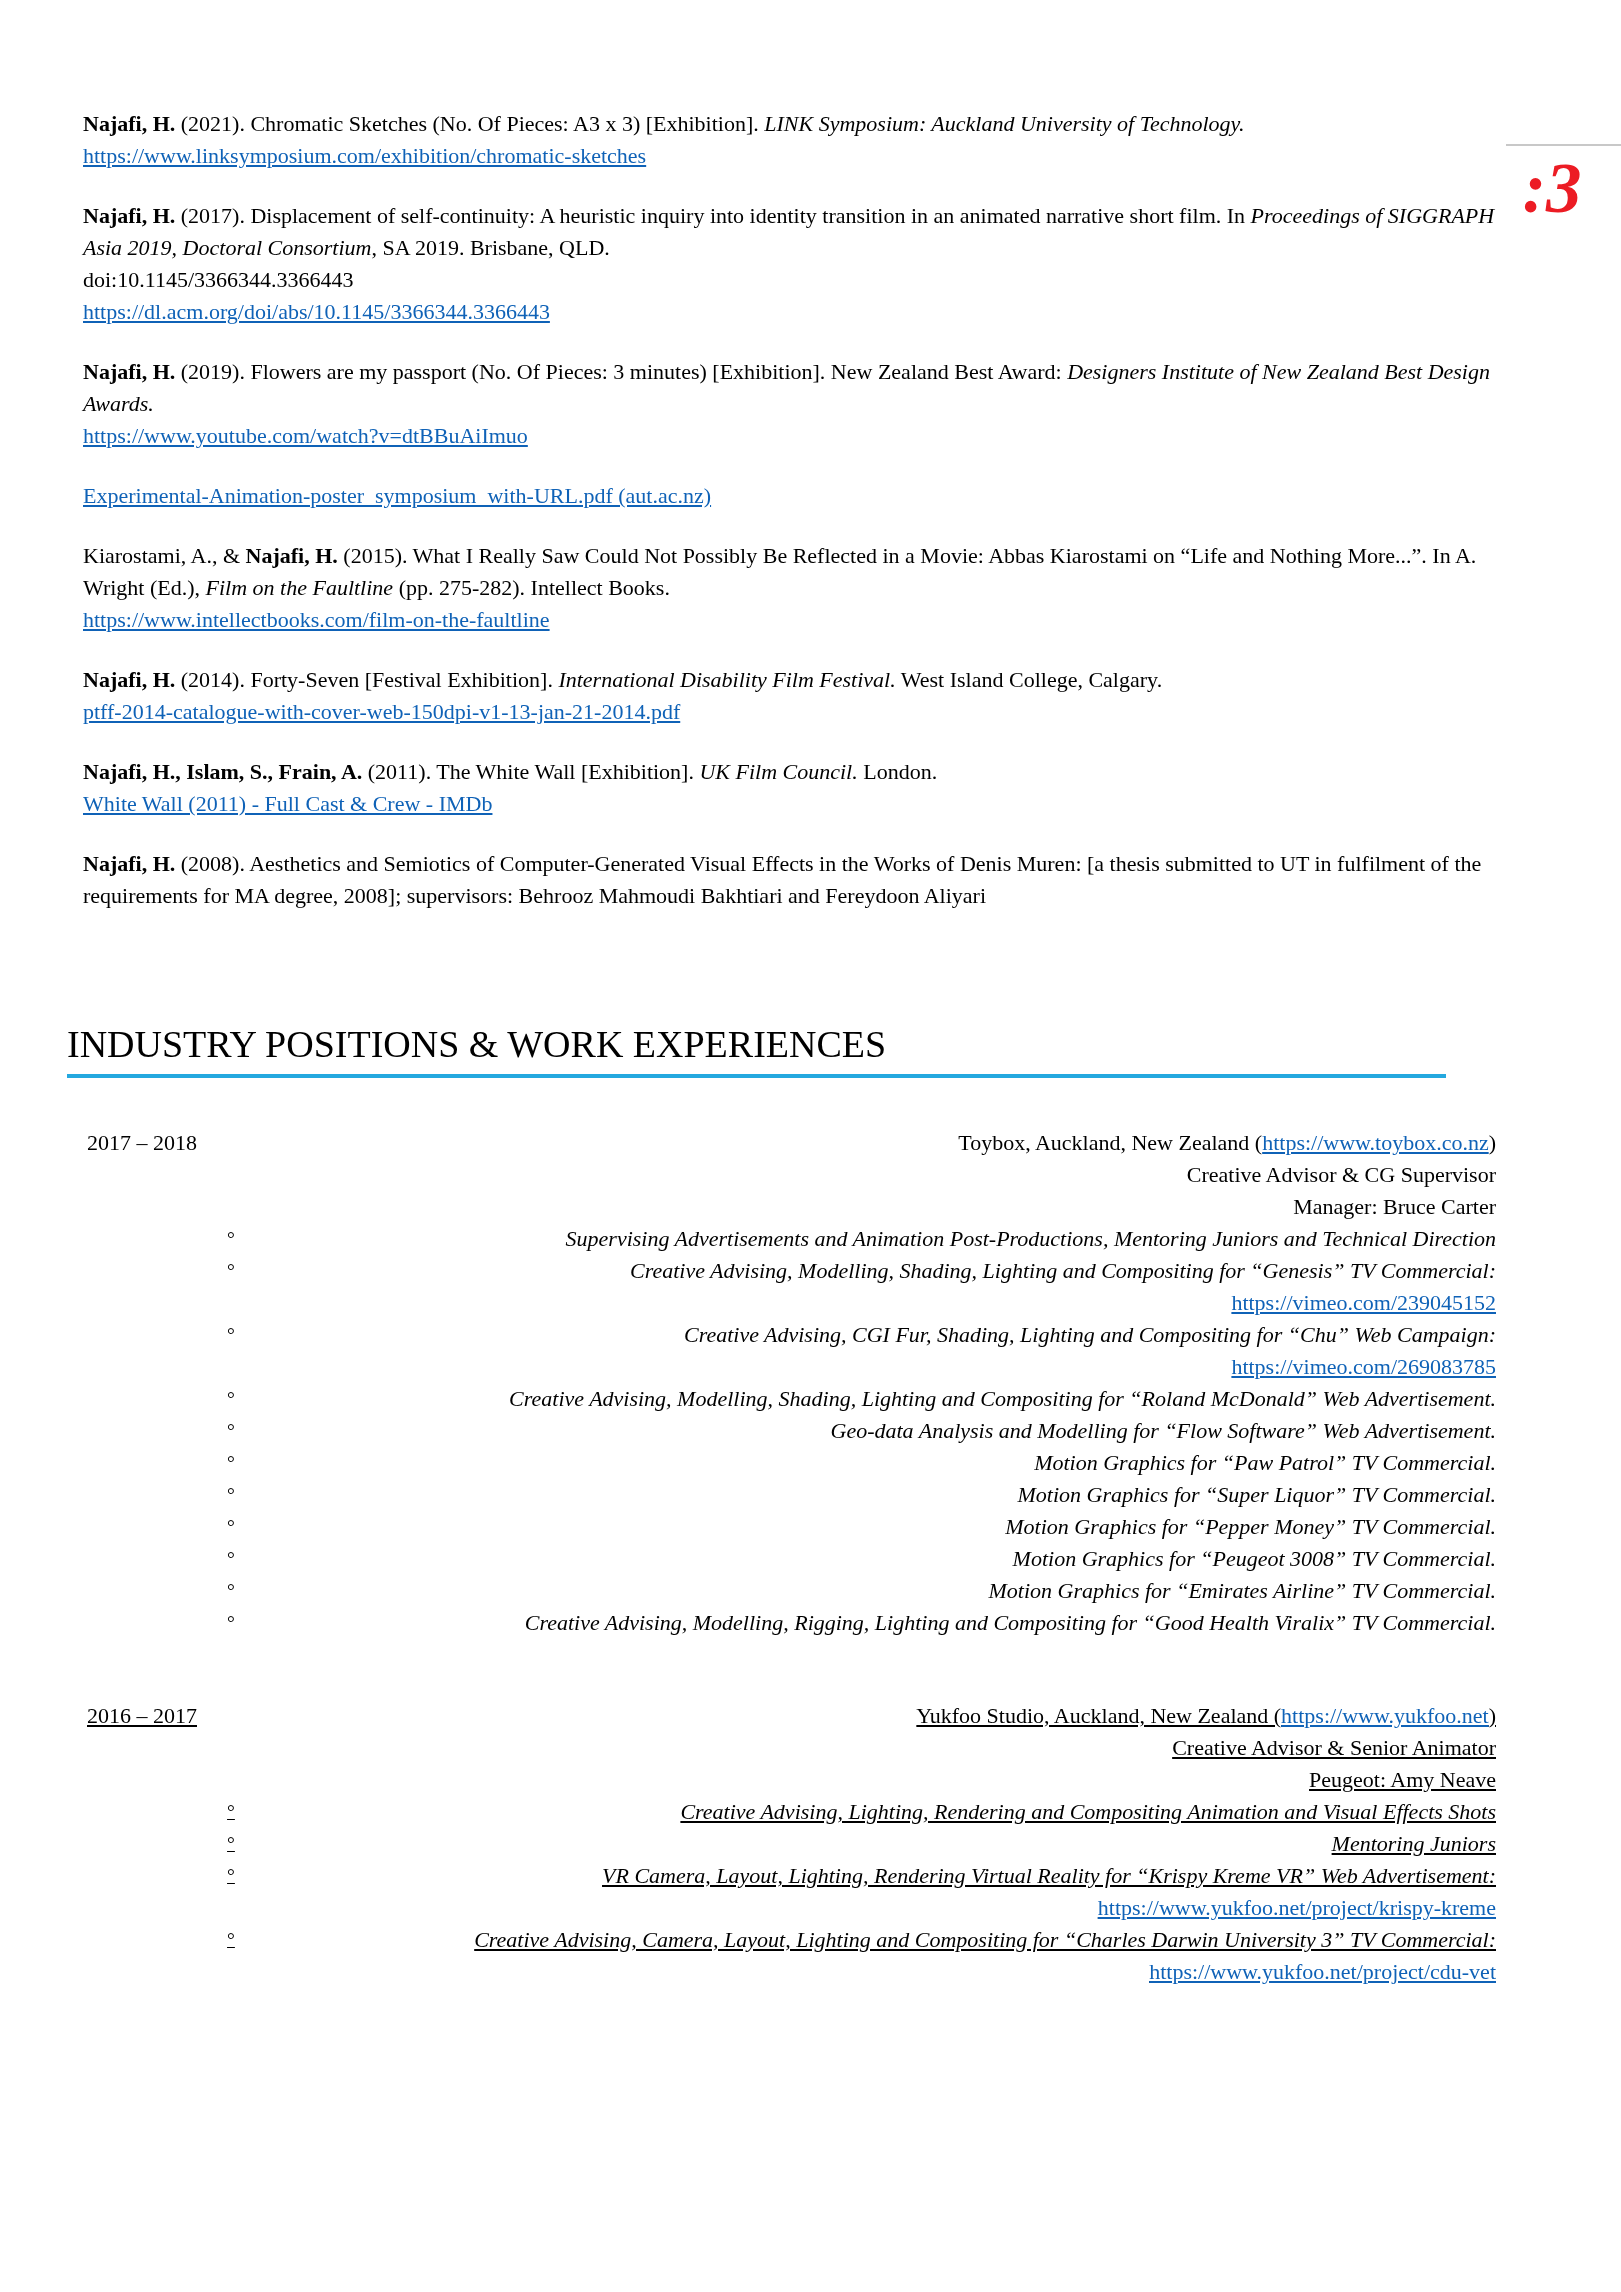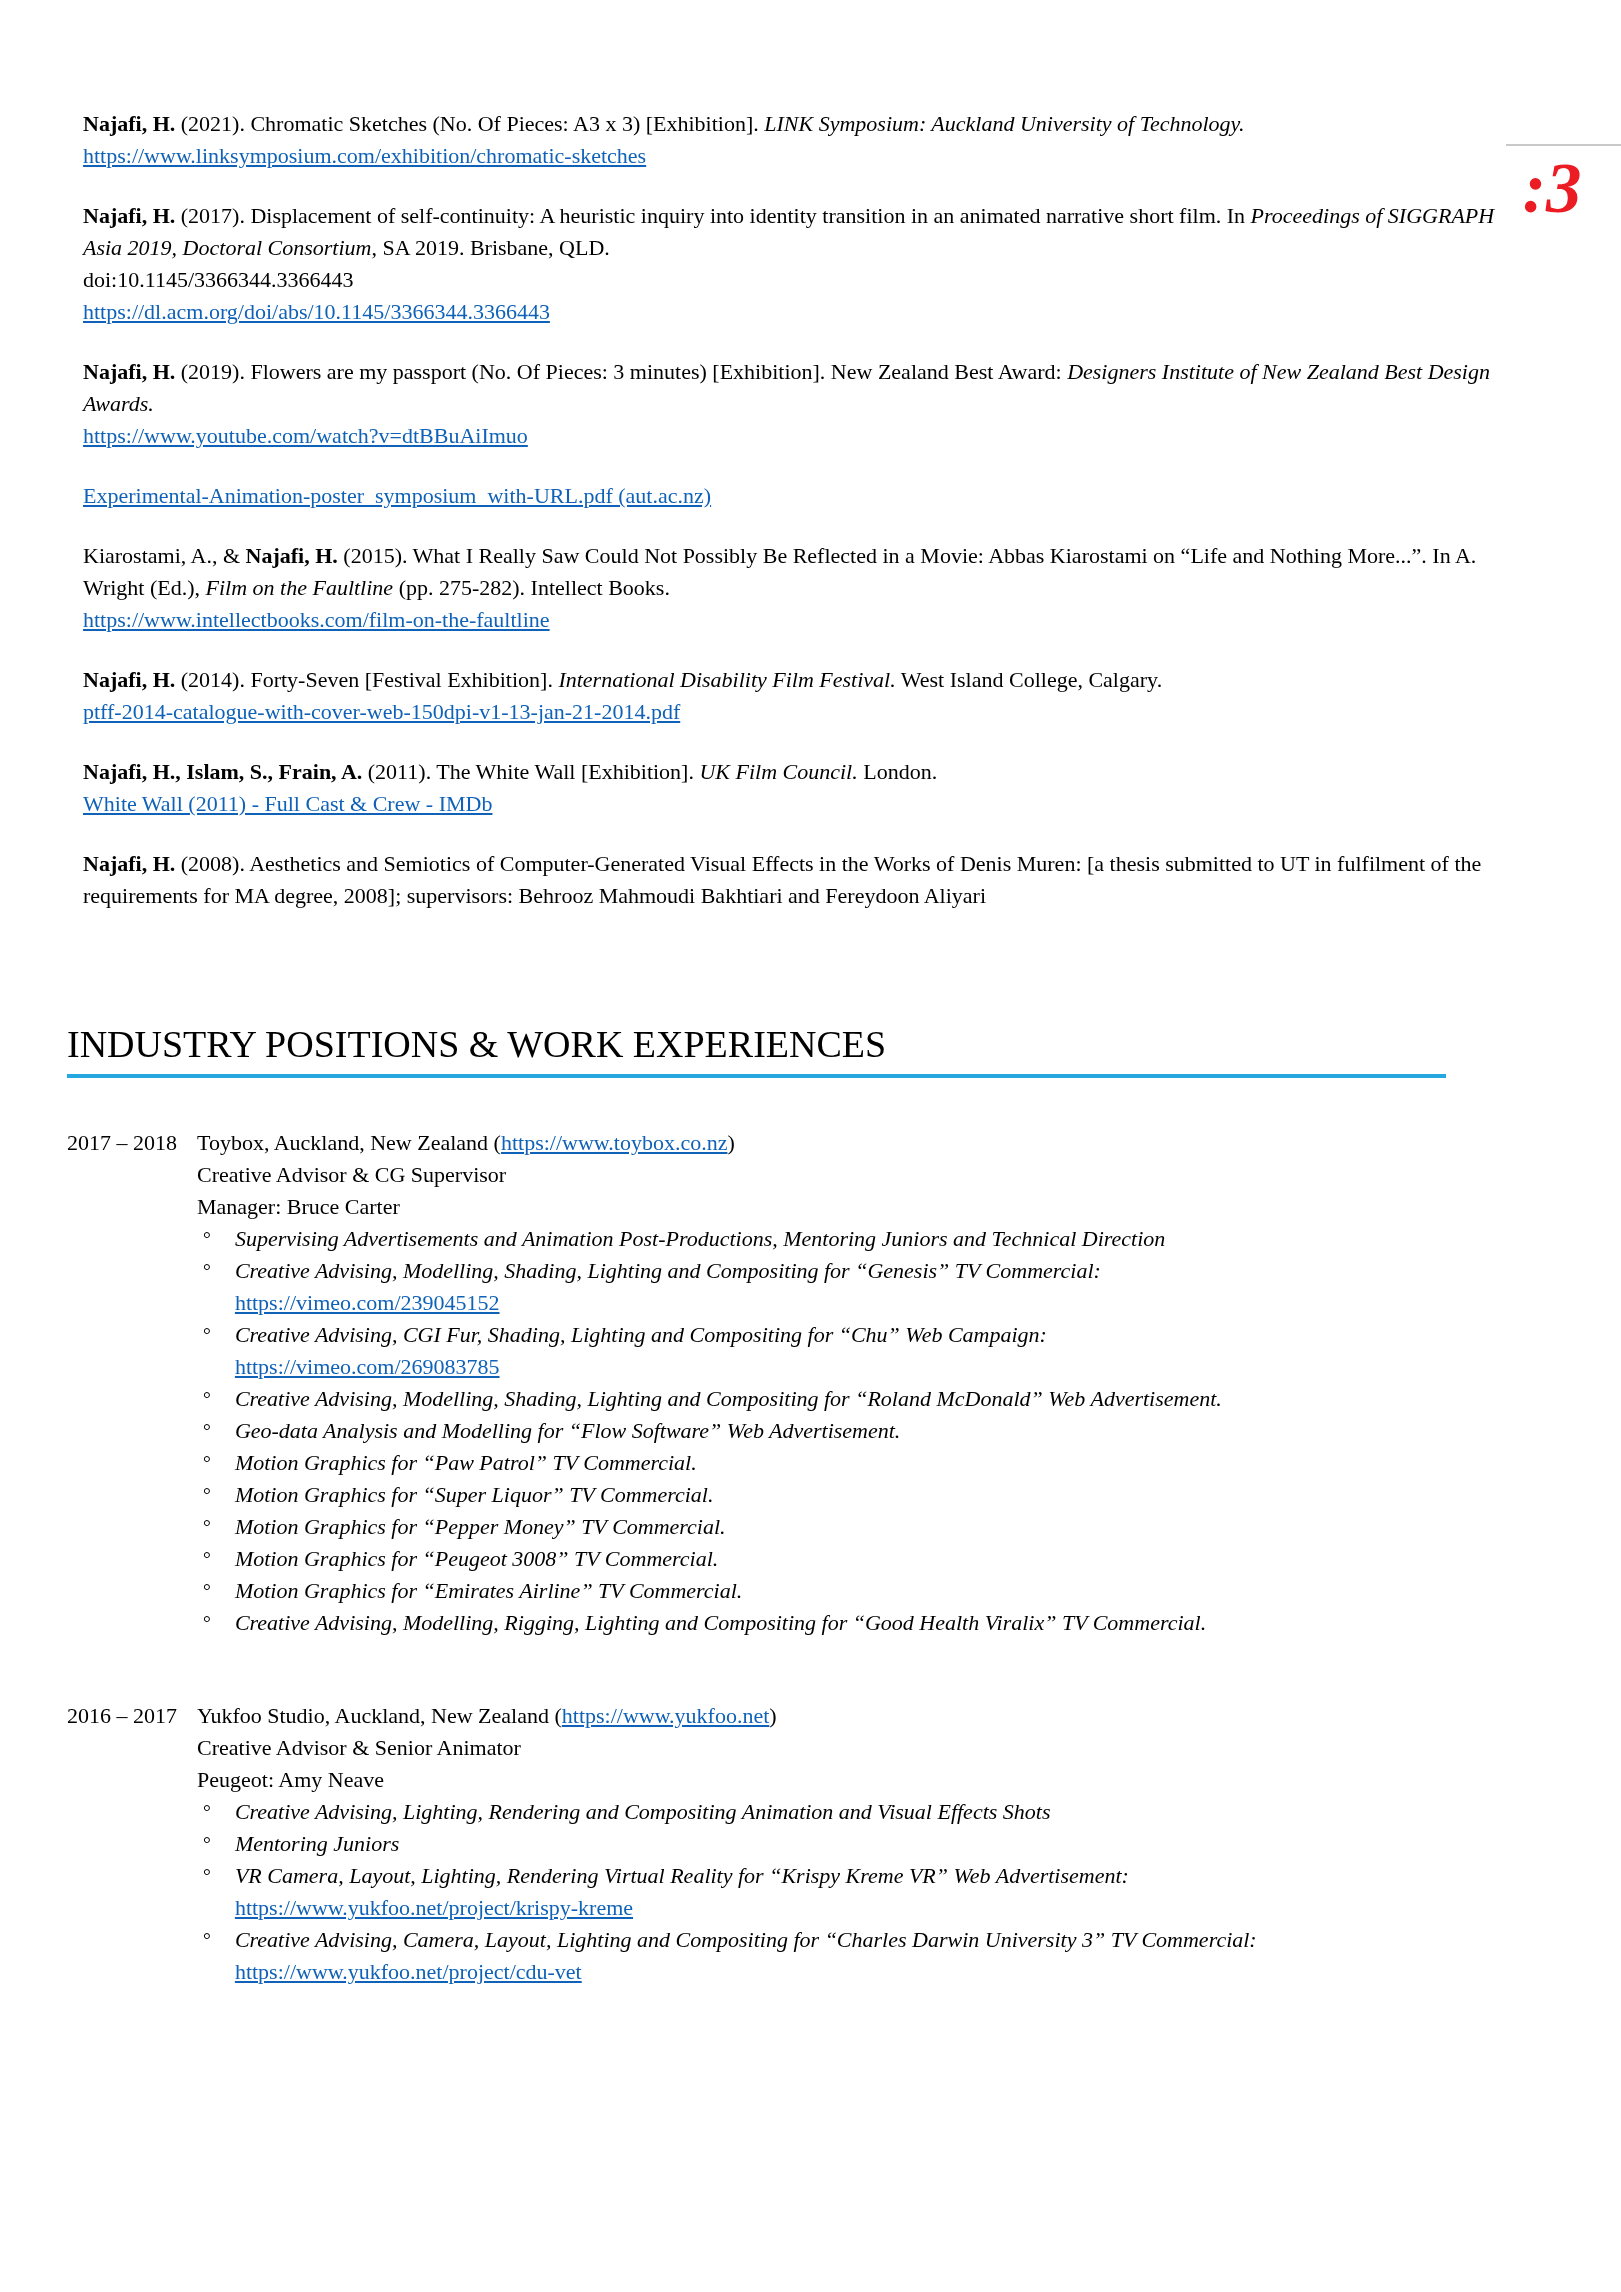--- a/index.html
+++ b/index.html
@@ -20,22 +20,22 @@
   .section-title{
     font-size:38px;line-height:45px;
     margin-top:110px;
     padding-bottom:7px;
     border-bottom:4.9px solid var(--accent,#24A8DF);
     width:1379px;
     letter-spacing:0px;
     font-weight:400;
   }
   .experiences{margin-top:49px;}
-  .exp{display:flex;margin-bottom:61px;}
-  .exp:last-child{margin-bottom:13px;}
+  .exp{display:flex;margin-bottom:61px;text-align:right;}
+  .exp:last-child{margin-bottom:13px;text-decoration:underline;}
   .exp-dates{flex:none;width:130px;}
   .exp-body{flex:1;min-width:0;}
   .bullet{display:flex;}
   .bullet-marker{flex:none;width:32px;padding-left:5.9px;font-size:19.6px;}
   .bullet-text{flex:1;min-width:0;}
   .bullet-text .bt{font-style:italic;}
   .bullet-text .bl{display:block;font-style:normal;}
   .page-number{
     position:absolute;left:1498px;top:149px;width:108px;
     font-size:71px;line-height:78px;

